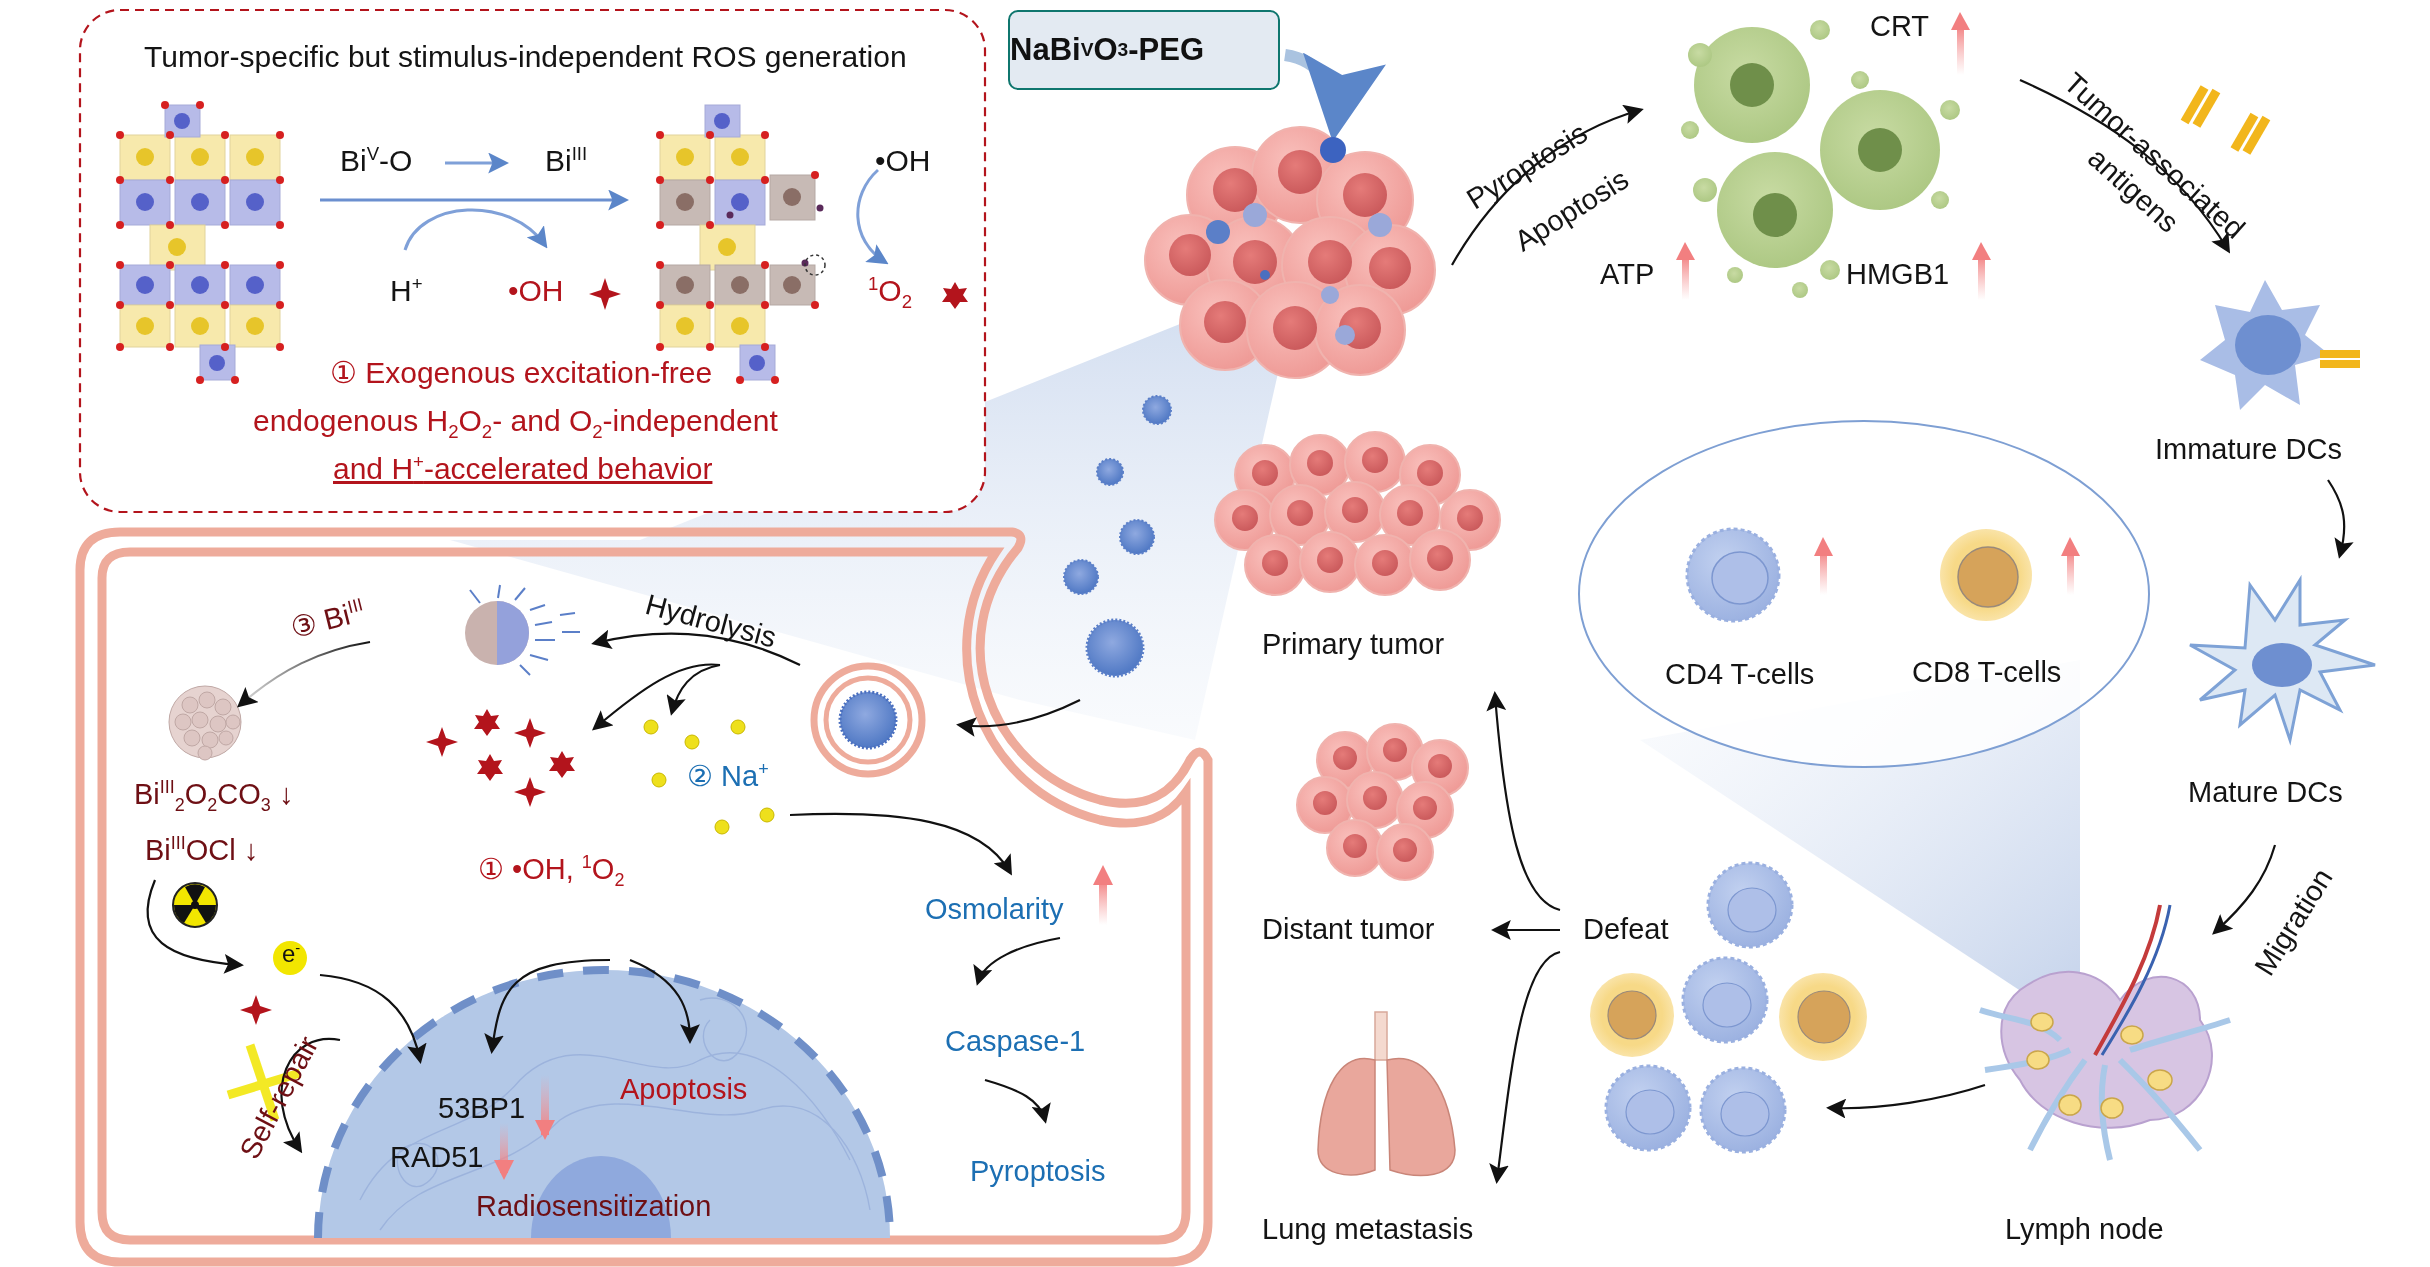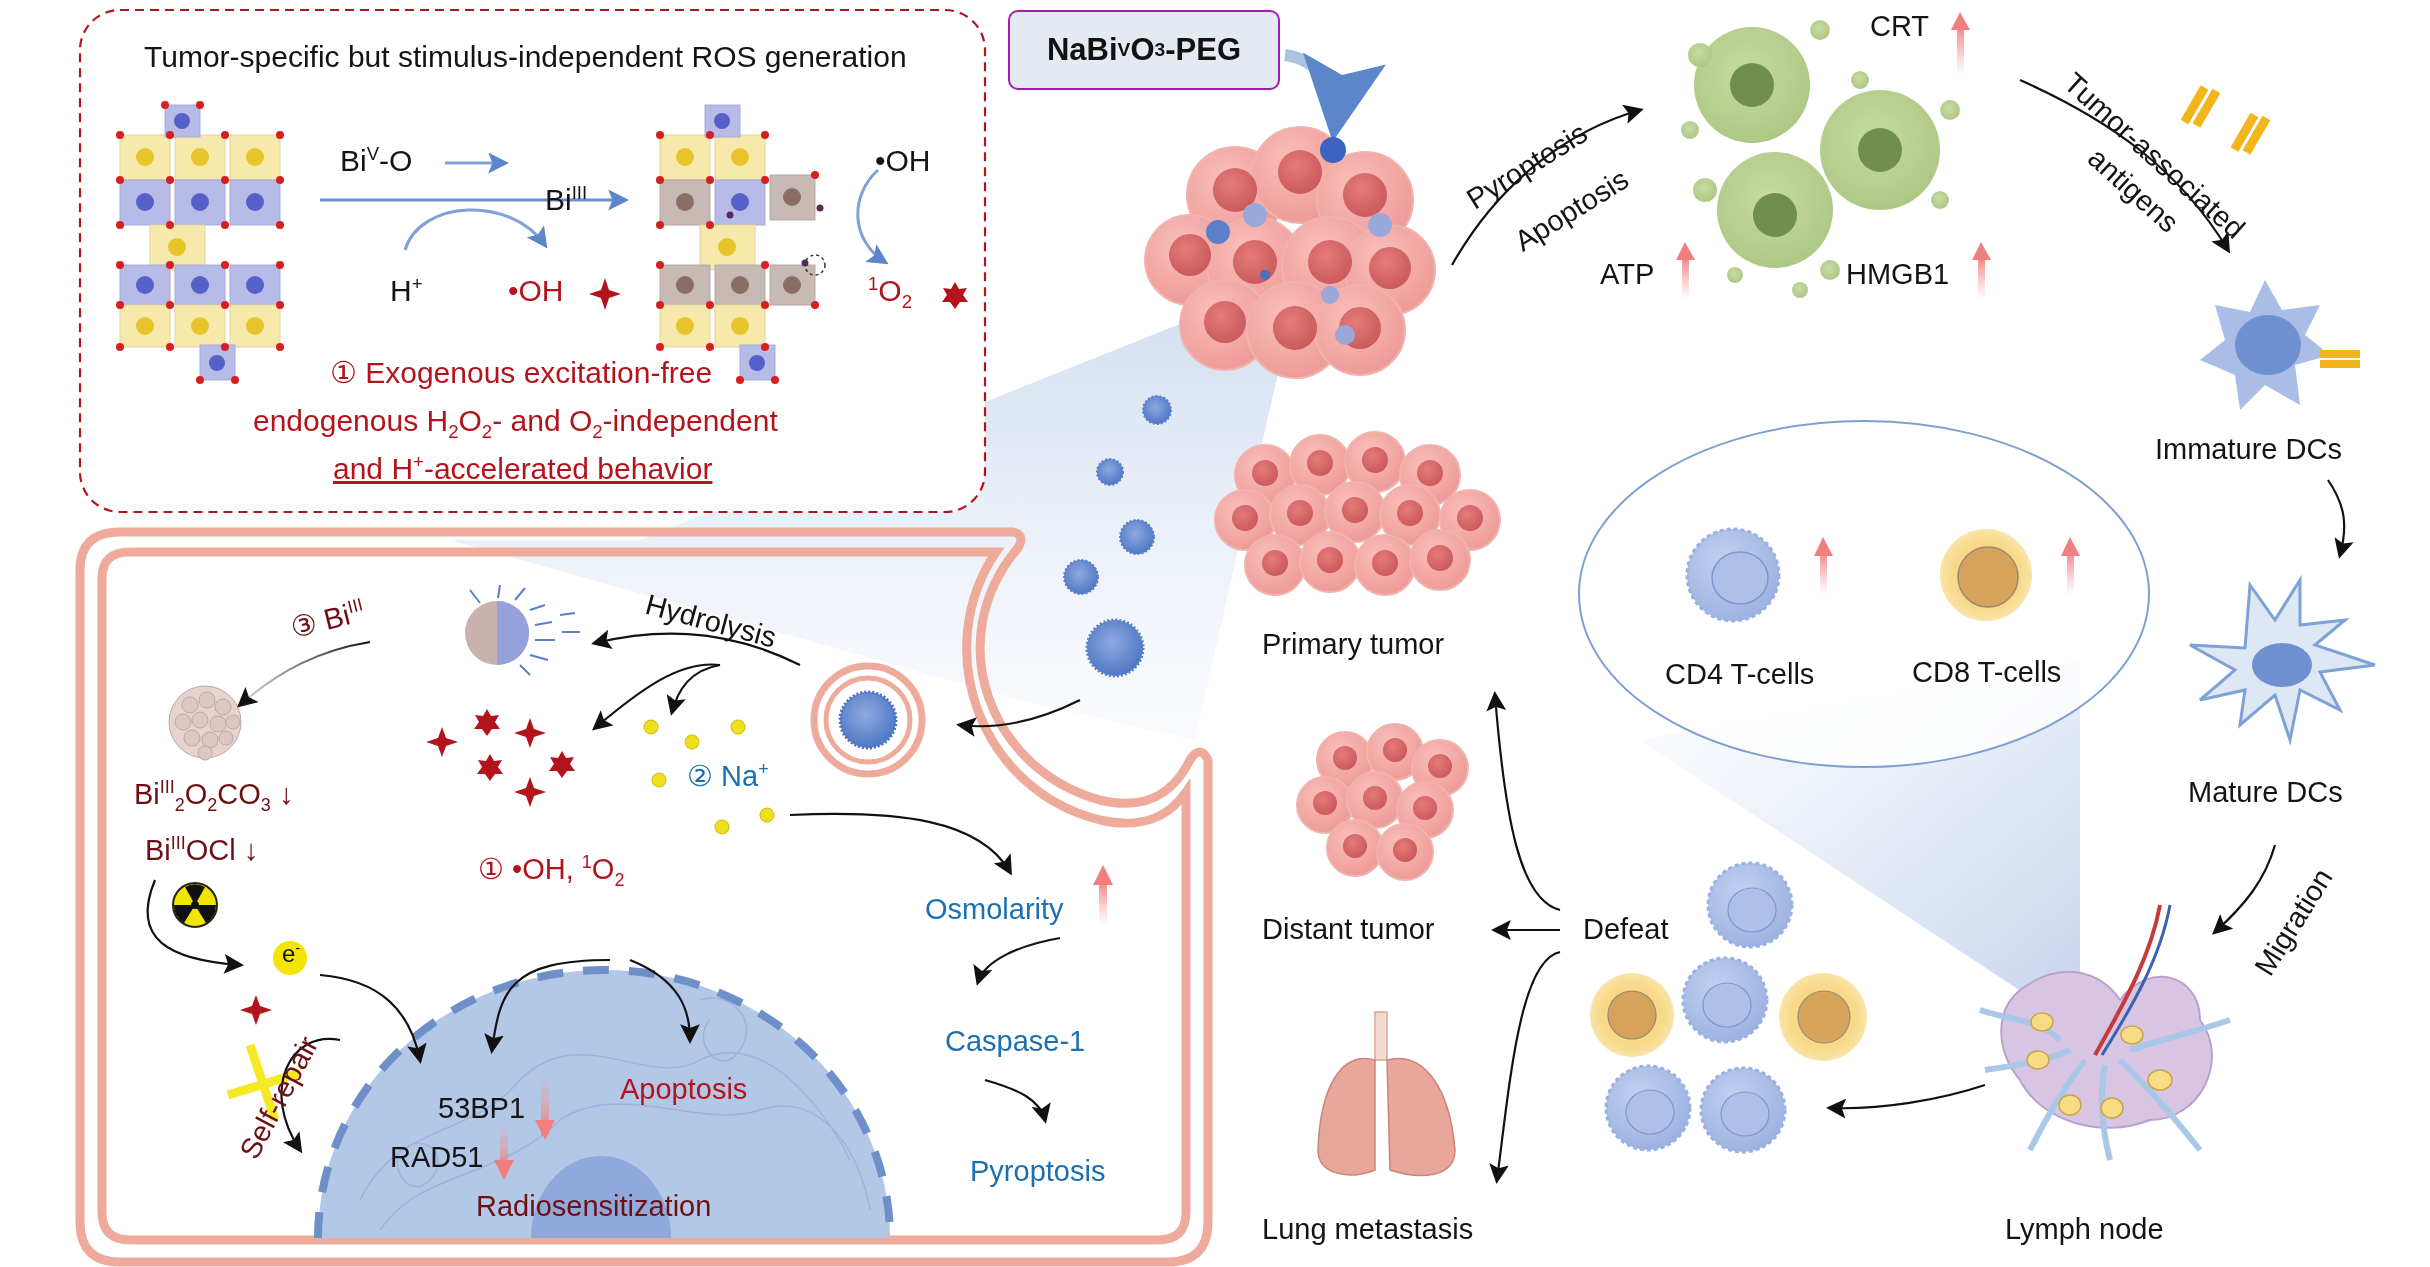--- a/index.html
+++ b/index.html
@@ -6,21 +6,21 @@
   body{width:2430px;height:1267px;position:relative;overflow:hidden;font-family:"Liberation Sans","DejaVu Sans",sans-serif;color:#111;}
   #art{position:absolute;left:0;top:0;width:2430px;height:1267px;}
   .lbl{position:absolute;white-space:nowrap;line-height:1;}
   .t-black{color:#141414;}
   .t-red{color:#b3141c;}
   .t-dred{color:#6e0f14;}
   .t-blue{color:#1c6fb3;}
   .sz30{font-size:30px;}
   .sz29{font-size:29px;}
   sup,sub{font-size:0.62em;line-height:0;}
-  #nabox{position:absolute;left:1008px;top:10px;width:272px;height:80px;background:#e3eaf2;border:2px solid #a21caf;border-radius:10px;box-sizing:border-box;display:flex;align-items:center;justify-content:center;font-weight:bold;font-size:31px;color:#111;}
+  #nabox{position:absolute;left:1008px;top:10px;width:272px;height:80px;background:#e3eaf2;border:2px solid #0f766e;border-radius:10px;box-sizing:border-box;display:flex;align-items:center;font-weight:bold;font-size:31px;color:#111;}
 </style>
 </head>
 <body>
 
 <svg id="art" width="2430" height="1267" viewBox="0 0 2430 1267" xmlns="http://www.w3.org/2000/svg">
   <defs>
     <marker id="ah" viewBox="0 0 10 10" refX="8" refY="5" markerWidth="9" markerHeight="9" orient="auto-start-reverse">
       <path d="M0,0 L10,5 L0,10 L2,5 z" fill="#111"></path>
     </marker>
     <marker id="ahb" viewBox="0 0 10 10" refX="8" refY="5" markerWidth="7" markerHeight="7" orient="auto">
@@ -566,21 +566,21 @@
   <g>
     <rect x="1375" y="1012" width="12" height="48" fill="#f4d9cf" stroke="#d8a89a" stroke-width="1.5"></rect>
     <path d="M1375,1060 C1340,1050 1320,1090 1318,1150 C1318,1175 1350,1180 1375,1170 Z" fill="#e9a79c" stroke="#c98578" stroke-width="1.5"></path>
     <path d="M1387,1060 C1425,1050 1450,1090 1455,1150 C1455,1178 1420,1180 1390,1170 Z" fill="#e9a79c" stroke="#c98578" stroke-width="1.5"></path>
   </g>
 </svg>
 
 <div class="lbl t-black sz30" style="left:144px;top:42px;">Tumor-specific but stimulus-independent ROS generation</div>
 
 <div class="lbl t-black sz30" style="left:340px;top:146px;"><span>Bi</span><sup>V</sup><span>-O</span></div>
-<div class="lbl t-black sz30" style="left:545px;top:146px;margin-top:39px;"><span>Bi</span><sup>III</sup></div>
+<div class="lbl t-black sz30" style="left:545px;top:146px;"><span>Bi</span><sup>III</sup></div>
 <div class="lbl t-black sz30" style="left:390px;top:276px;"><span>H</span><sup>+</sup></div>
 <div class="lbl t-red sz30" style="left:508px;top:276px;">•OH</div>
 <div class="lbl t-black sz30" style="left:875px;top:146px;">•OH</div>
 <div class="lbl t-red sz30" style="left:868px;top:276px;"><sup>1</sup><span>O</span><sub>2</sub></div>
 
 <div class="lbl t-red sz30" style="left:330px;top:358px;">① Exogenous excitation-free</div>
 <div class="lbl t-red sz30" style="left:253px;top:406px;"><span>endogenous H</span><sub>2</sub><span>O</span><sub>2</sub><span>- and O</span><sub>2</sub><span>-independent</span></div>
 <div class="lbl t-red sz30" style="left:333px;top:454px;text-decoration:underline;"><span>and H</span><sup>+</sup><span>-accelerated behavior</span></div>
 
 <div id="nabox">

